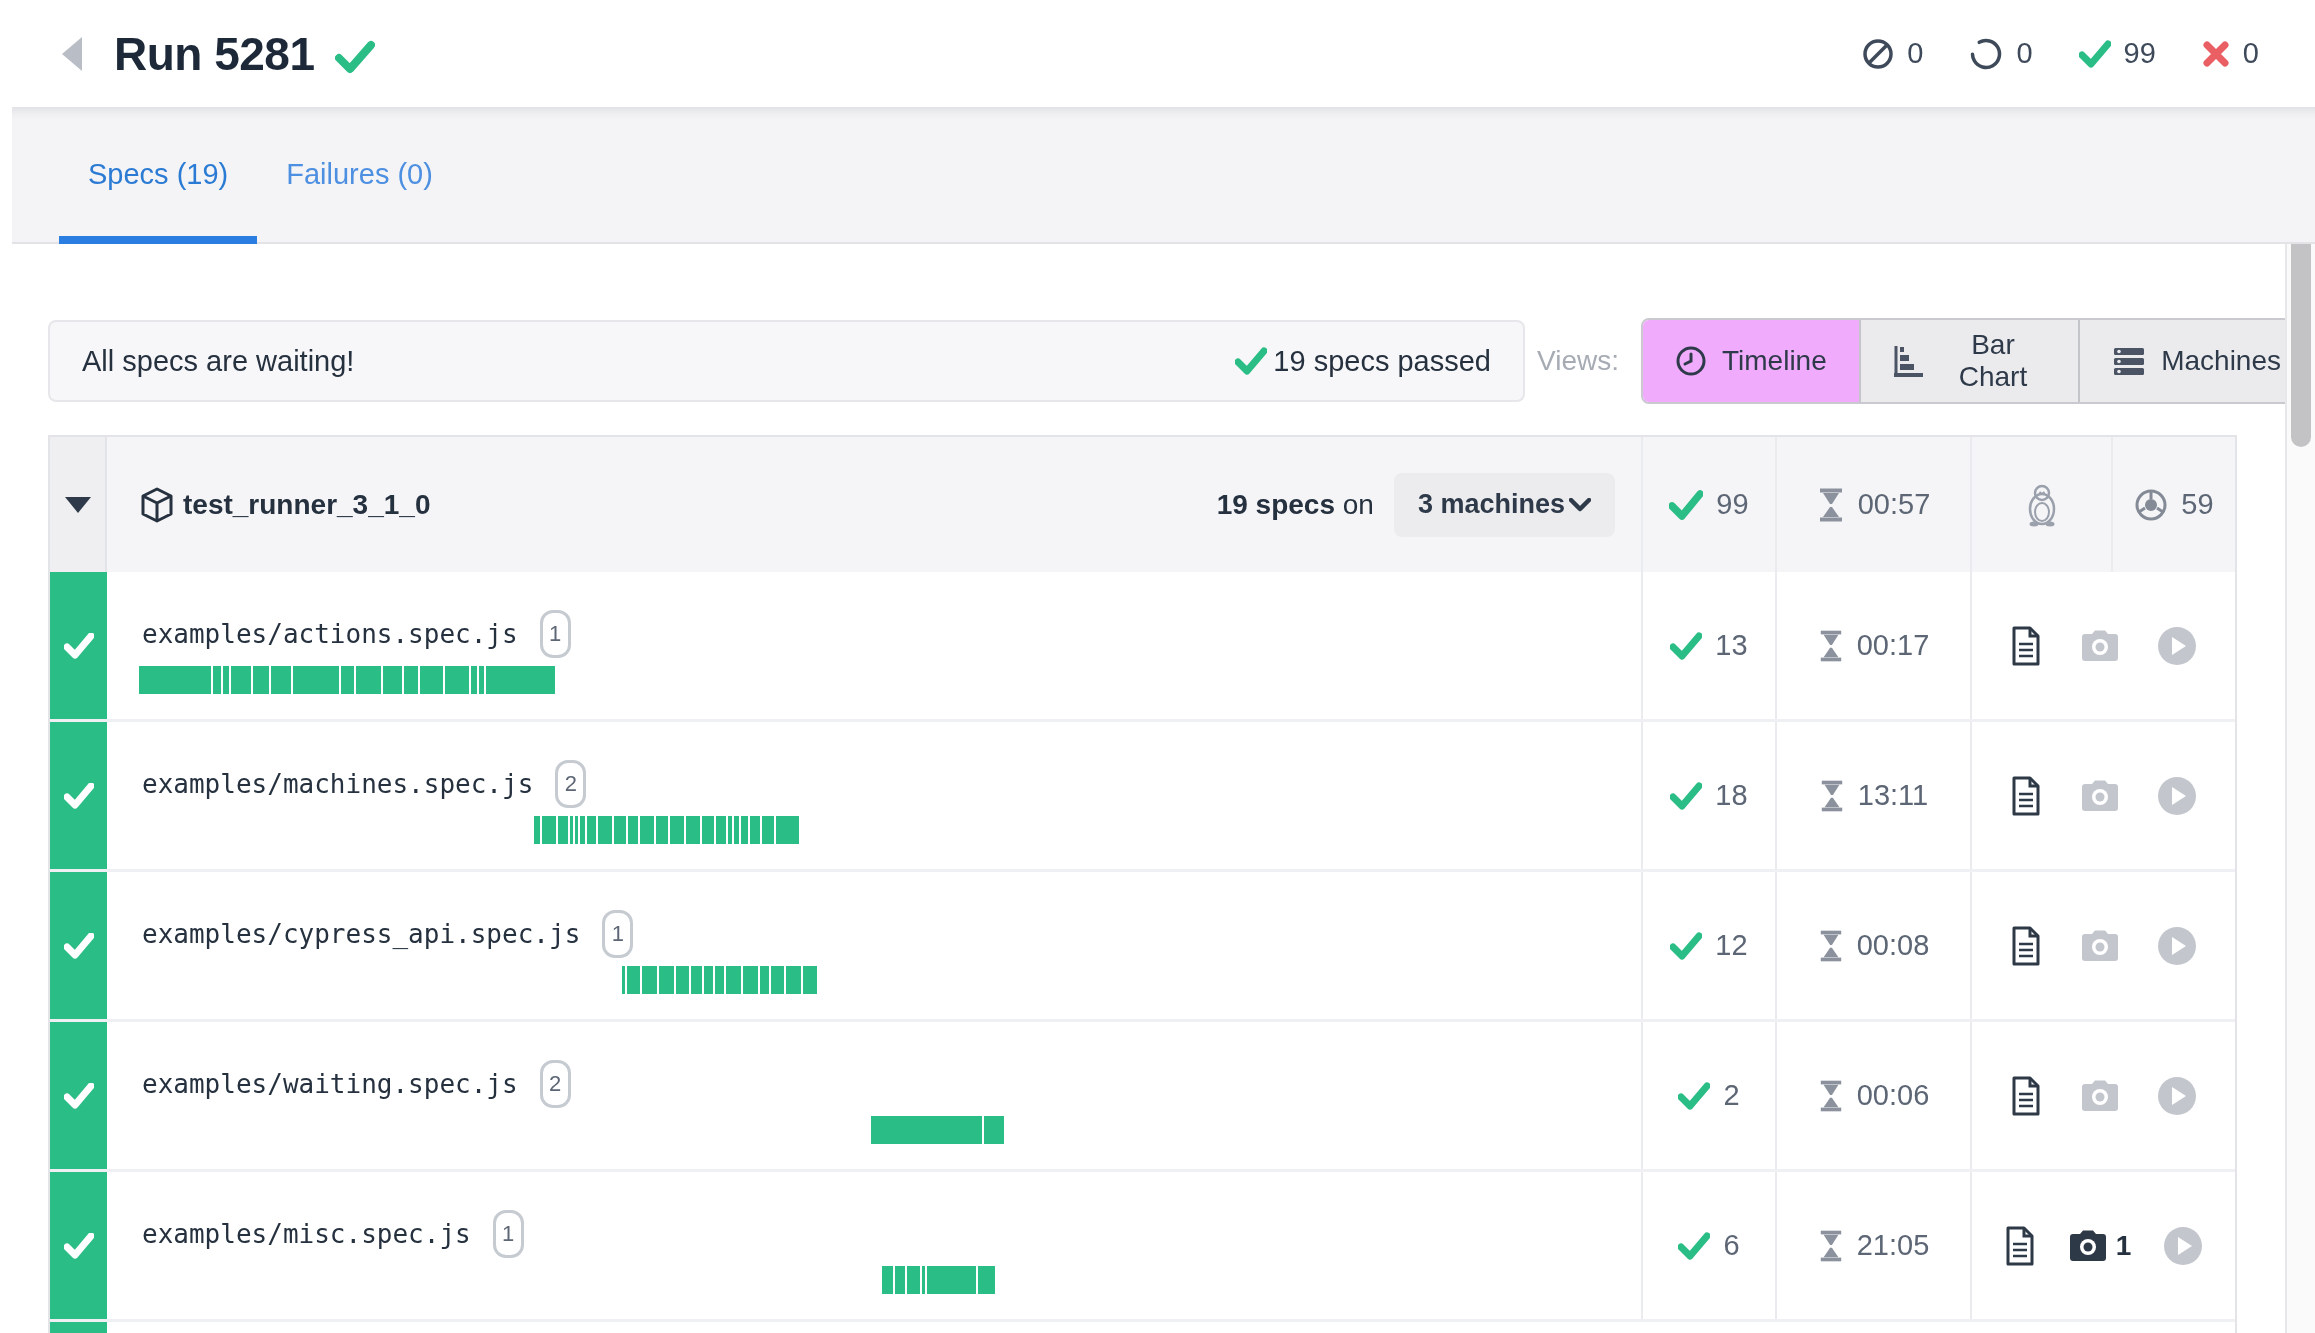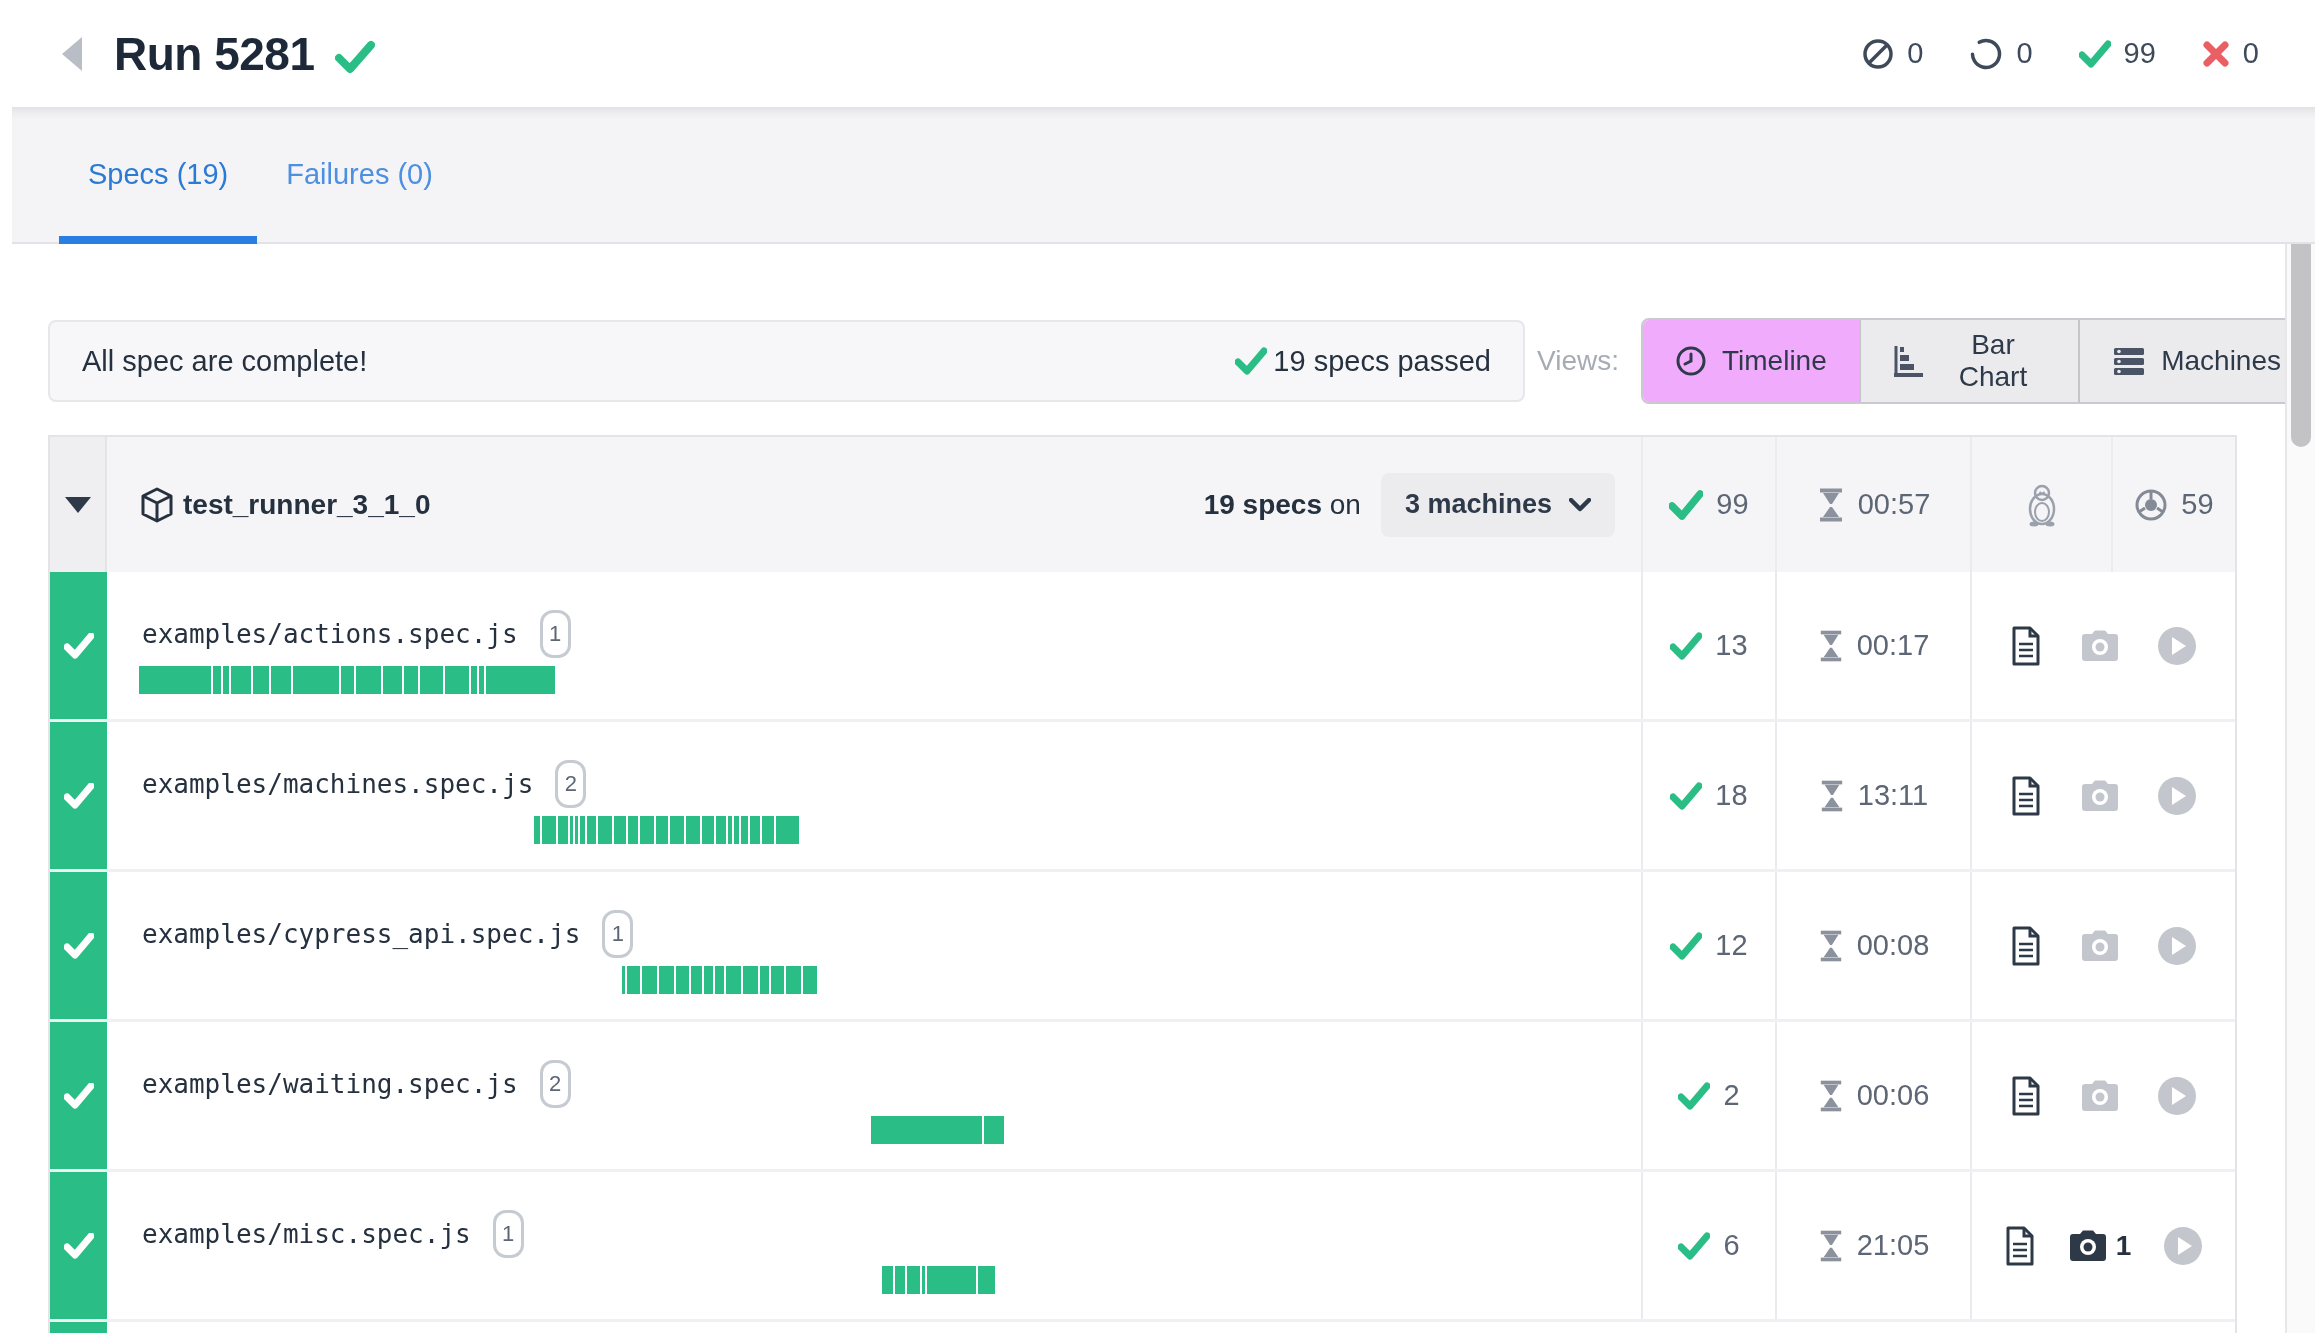--- a/index.html
+++ b/index.html
@@ -43,21 +43,21 @@
     border:2px solid #e3e4e8;border-bottom:none;overflow:hidden;}
   .group-row{display:flex;height:135px;background:#f5f5f7;}
   .caret-cell{width:57px;background:#efeff2;border-right:2px solid #e3e4e8;display:flex;align-items:center;
     justify-content:center;cursor:pointer;flex:none;}
   .caret{width:0;height:0;border-left:13px solid transparent;border-right:13px solid transparent;border-top:16px solid #2e3a49;}
   .g-spec{flex:1;display:flex;align-items:center;padding:0 26px 0 34px;min-width:0;}
   .g-title{font-size:28px;font-weight:600;color:#26313f;margin-left:10px;}
   .specs-on{margin-left:auto;font-size:28px;color:#26313f;white-space:nowrap;}
   .specs-on b{font-weight:bold;}
   .machines-btn{margin-left:20px;height:64px;padding:0 24px;background:#ececef;border:none;border-radius:8px;
-    font-size:27px;font-weight:bold;color:#2e3a49;display:flex;align-items:center;gap:17px;font-family:inherit;cursor:pointer;}
+    font-size:27px;font-weight:bold;color:#2e3a49;display:flex;align-items:center;gap:4px;font-family:inherit;cursor:pointer;}
   .cell{display:flex;align-items:center;justify-content:center;gap:13px;border-left:2px solid #e9ebee;
     font-size:29px;color:#5d6675;flex:none;}
   .cell.c-passed{width:134px;}
   .cell.c-duration{width:195px;}
   .cell.c-os{width:141px;}
   .cell.c-browser{width:124px;}
   .cell.c-artifacts{width:265px;gap:0;justify-content:space-evenly;}
 
   .spec-row{display:flex;height:150px;background:#fff;border-bottom:3px solid #eef0f3;}
   .strip{width:57px;background:var(--green,#2bbd86);display:flex;align-items:center;justify-content:center;flex:none;}
@@ -124,21 +124,21 @@
   <nav class="tabbar">
     <div class="tab active">
       <span>Specs (19)</span>
     </div>
     <div class="tab">
       <span>Failures (0)</span>
     </div>
   </nav>
 
   <div class="banner">
-    <span>All spec are complete!</span>
+    <span>All specs are waiting!</span>
     <span class="banner-passed">
       <svg width="32" height="28" viewBox="0 0 32 28">
         <path d="M3 15 L12 24 L29 4" stroke="#2bbd86" stroke-width="7" fill="none" stroke-linecap="round" stroke-linejoin="round"></path>
       </svg>
       <span>19 specs passed</span>
     </span>
   </div>
 
   <span class="views-label">Views:</span>
   <div class="btn-group">

